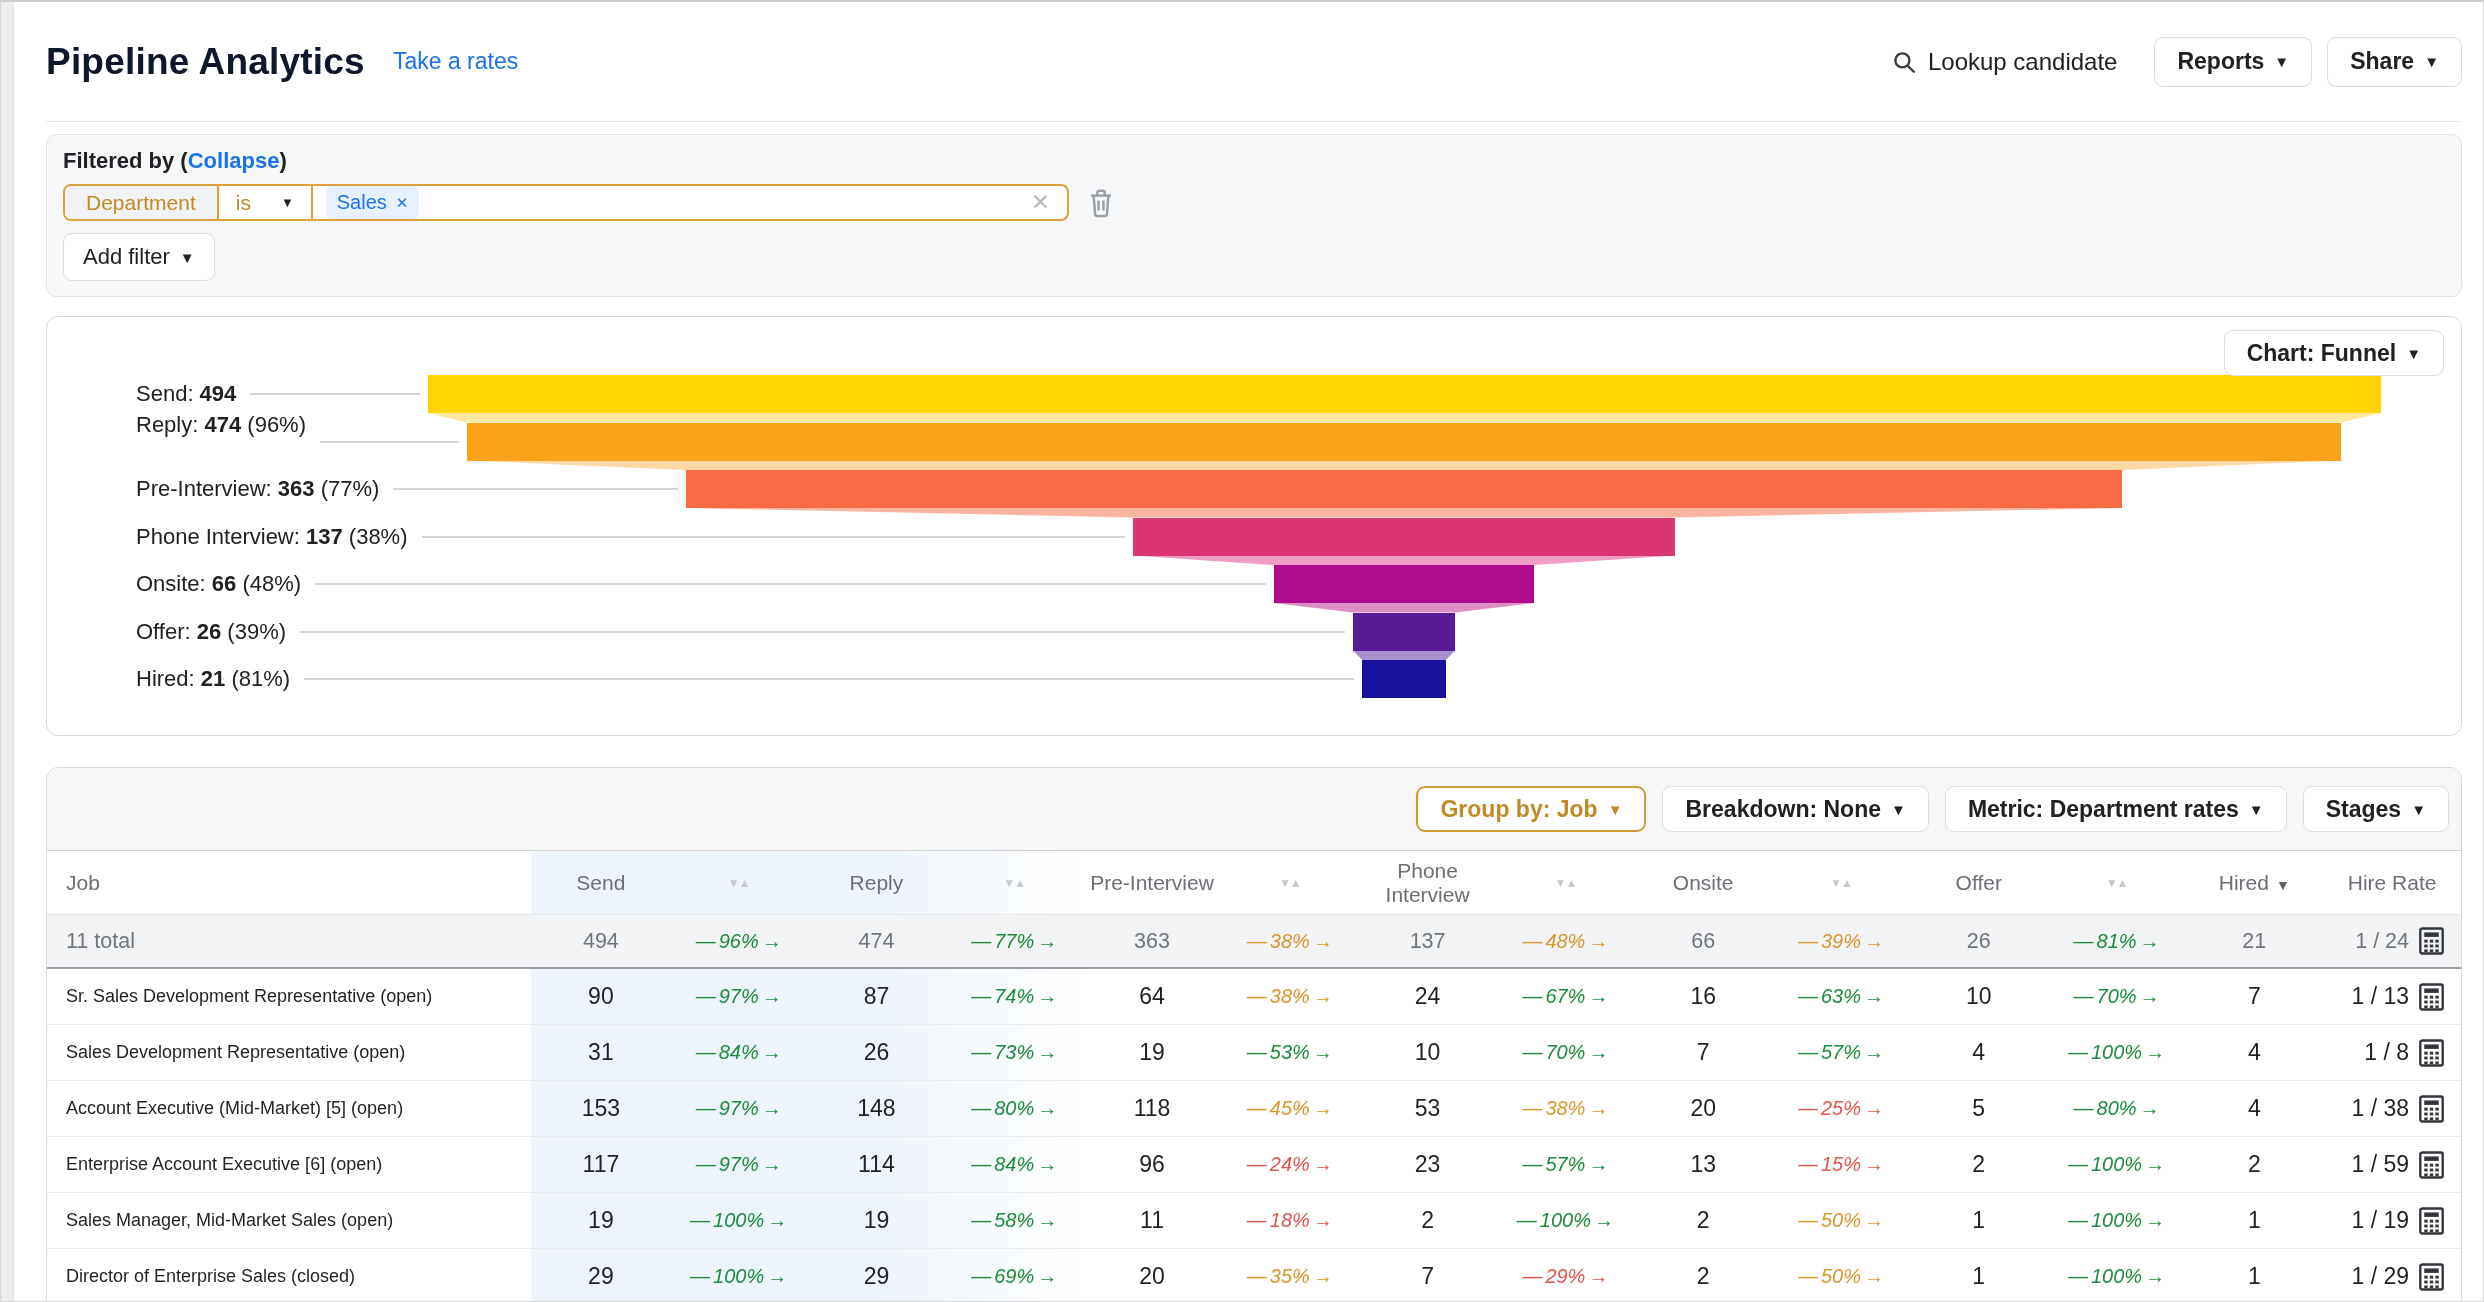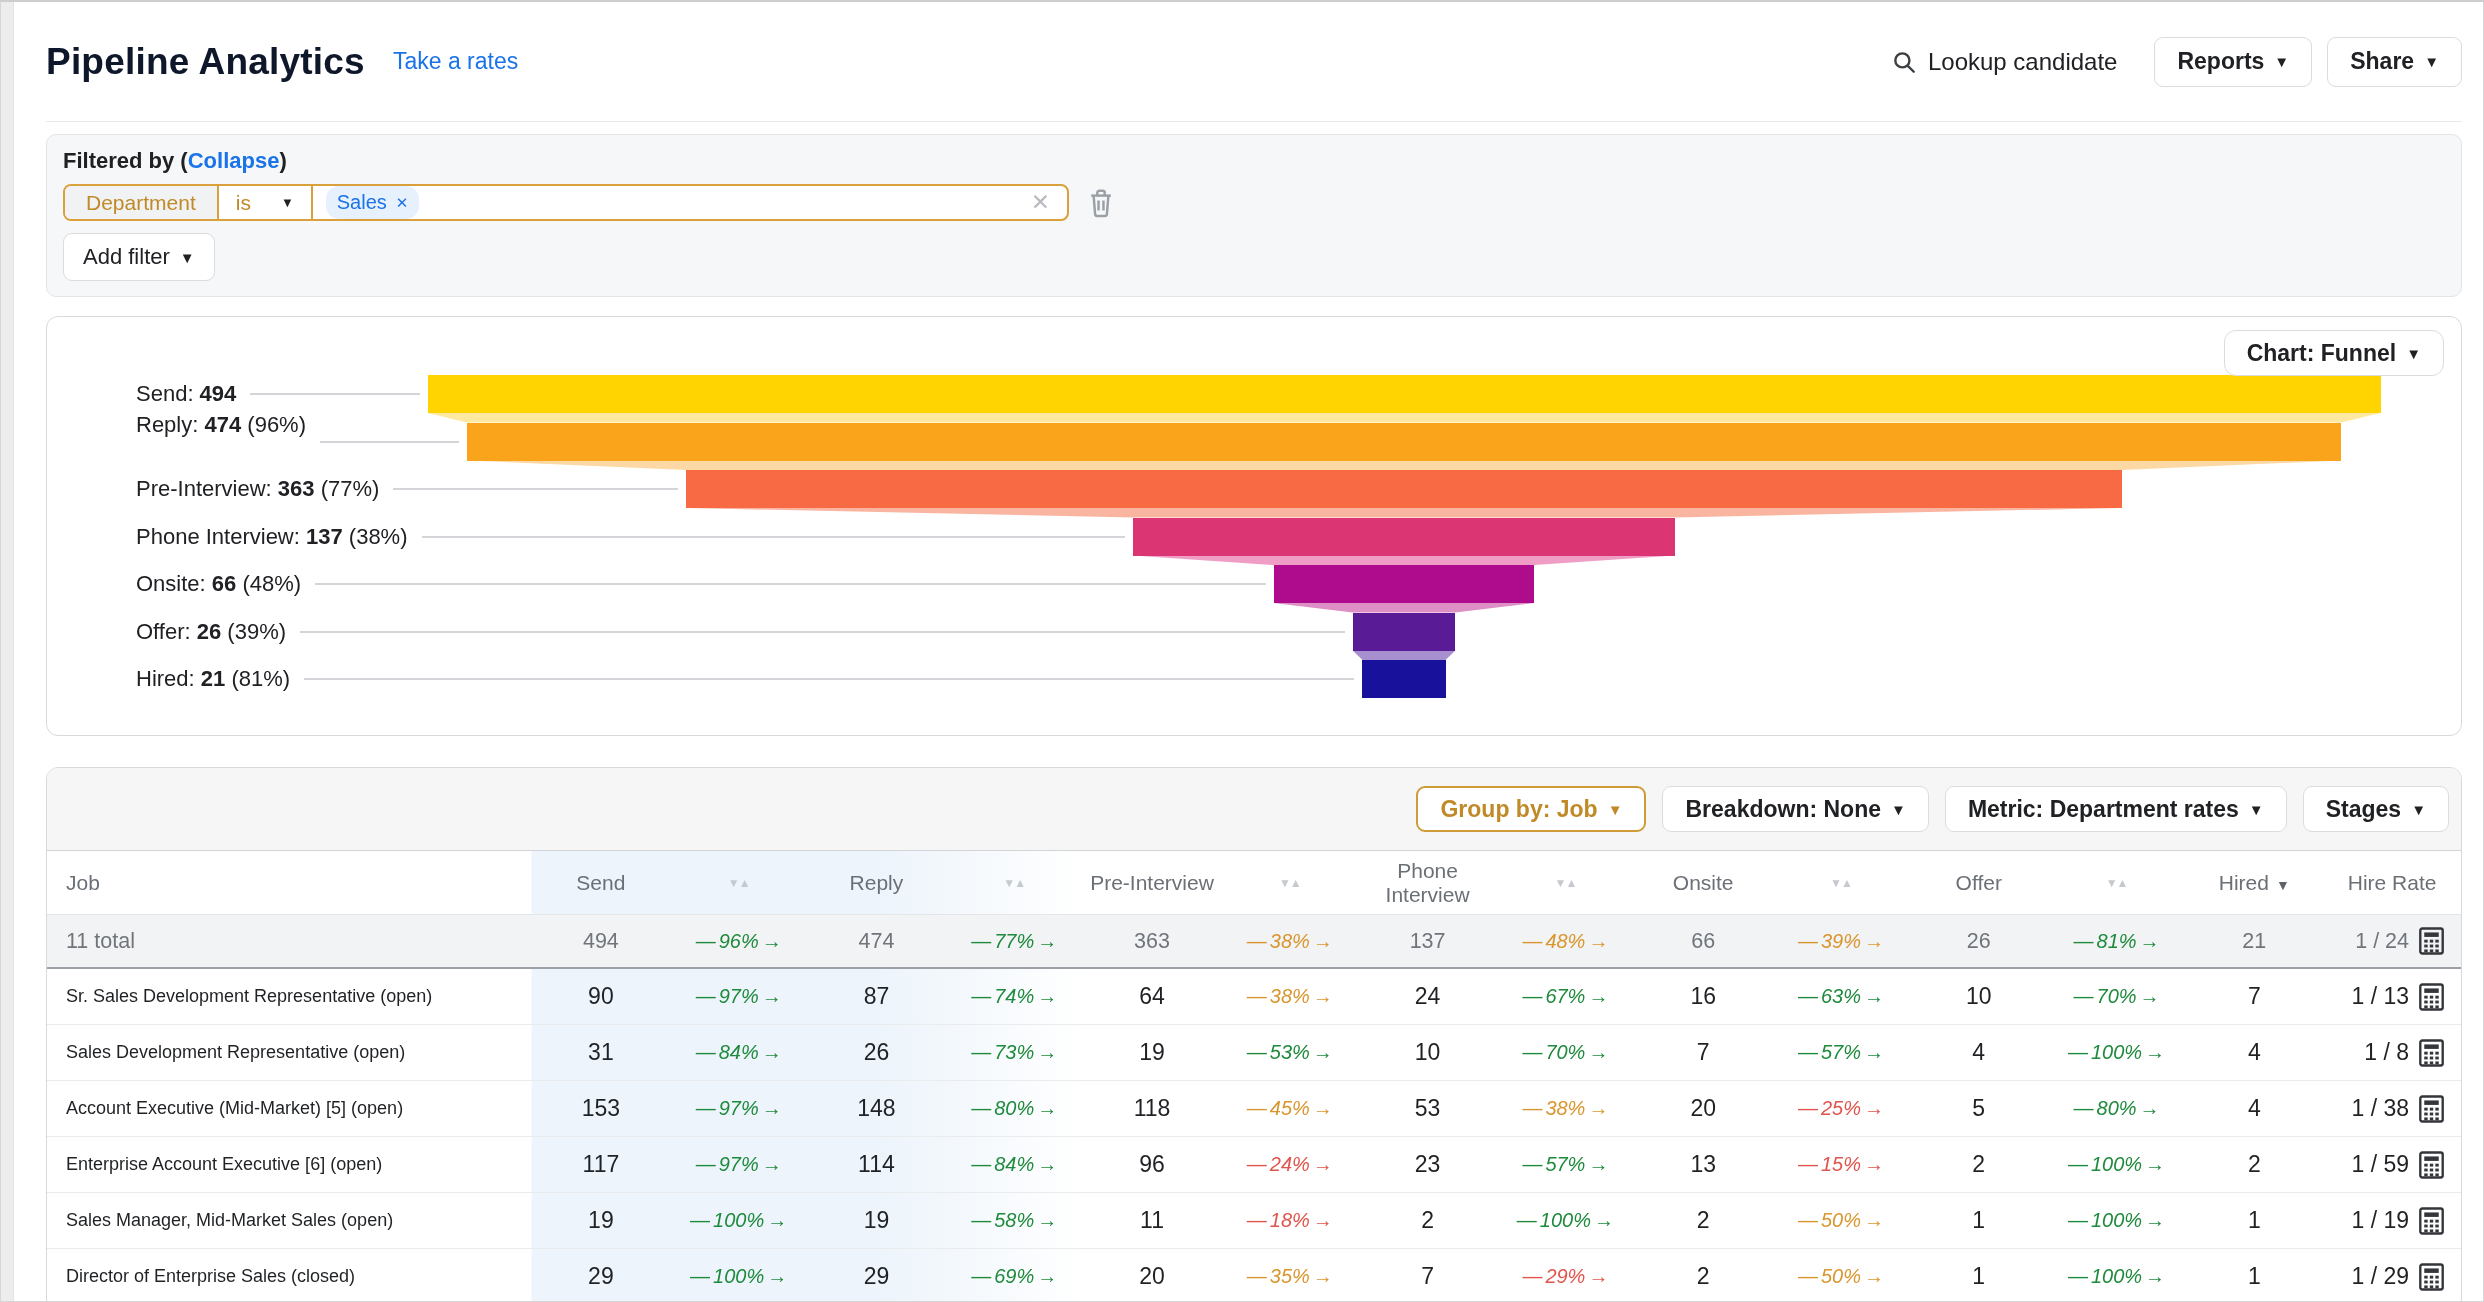--- a/index.html
+++ b/index.html
@@ -31,30 +31,30 @@
   .filtered-by a { color:#1a73e8; text-decoration:none; cursor:pointer; font-weight:600; }
   .filter-row { display:flex; align-items:center; margin-top:10px; }
   .filter-control { display:flex; width:1006px; height:37px; border:2px solid #d9a03c;
     border-radius:8px; background:#fff; overflow:hidden; }
   .seg { display:flex; align-items:center; font-size:21px; }
   .seg.field { background:#f1f2f3; color:#c08a28; padding:0 21px; border-right:2px solid #d9a03c; cursor:pointer; }
   .seg.op { color:#c08a28; padding:0 17px; border-right:2px solid #d9a03c; gap:30px; cursor:pointer; }
   .seg.op .caret { font-size:13px; }
   .seg.value { flex:1; padding:0 13px; position:relative; cursor:text; }
   .chip { display:inline-flex; align-items:center; gap:9px; background:#e7f0fd; color:#1a73e8;
-    font-size:20px; border-radius:13px; padding:5px 11px; }
+    font-size:20px; border-radius:6px; padding:5px 11px; }
   .chip-x { font-size:15px; color:#1a73e8; cursor:pointer; }
   .clear-x { position:absolute; right:17px; font-size:23px; color:#b7bbc0; cursor:pointer; }
   .trash { margin-left:17px; cursor:pointer; }
   .add-filter { margin-top:12px; height:48px; padding:0 19px; font-weight:500; font-size:22px; }
 
   
   .chart-panel { margin-top:19px; position:relative; height:420px;
     border:1px solid #d7d9dc; border-radius:12px; background:#fff; }
-  .chart-select { position:absolute; top:13px; right:17px; height:46px; z-index:5;border-radius:12px; }
+  .chart-select { position:absolute; top:13px; right:17px; height:46px; z-index:5; }
   .funnel { position:absolute; inset:0; }
   .fbar { position:absolute; cursor:pointer; }
   .fcon { position:absolute; }
   .flabel { position:absolute; height:38px; line-height:38px; font-size:22px;
     color:#202124; white-space:nowrap; }
   .flabel b { font-weight:700; }
   .fline { position:absolute; height:2px; background:#d3d5d8; }
 
   
   .table-panel { margin-top:31px; height:545px; border:1px solid #d7d9dc;

